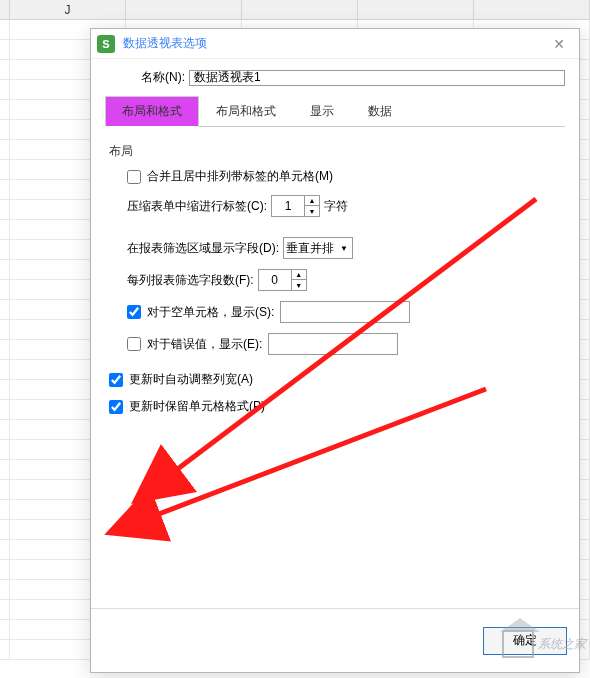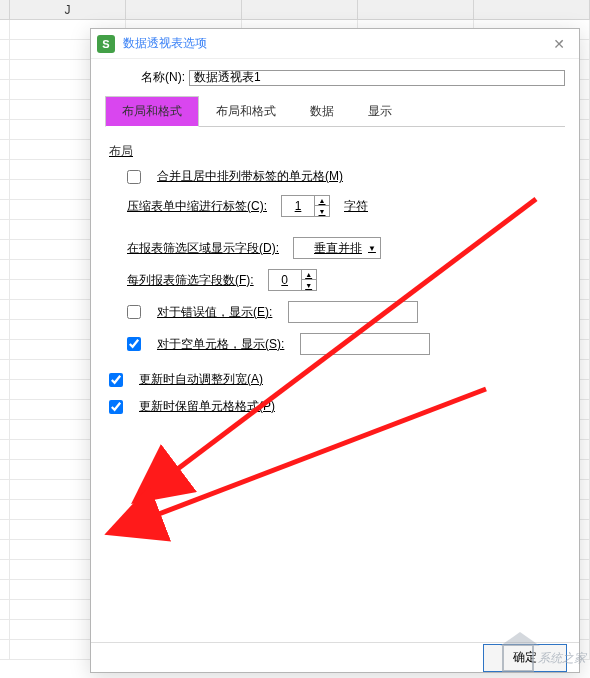--- a/index.html
+++ b/index.html
@@ -25,48 +25,48 @@
 .body { padding: 10px 14px 0 14px; flex: 1; position: relative; }
 
 .namerow { display: flex; align-items: center; margin-bottom: 10px; margin-left: 36px; }
 .namerow label { margin-right: 4px; }
 .namerow input { flex: 1; height: 16px; border: 1px solid #999; padding: 0 4px; }
 
 .tabs { display: flex; border-bottom: 1px solid #ccc; }
 .tab { padding: 6px 16px; border: 1px solid transparent; border-bottom: none; margin-bottom: -1px; cursor: pointer; color: #333; }
 .tab.active { border-color: #ccc; background: #d946ef; border-bottom: 1px solid #fff; }
 
-.panel { padding: 10px 4px 0 4px; text-decoration: underline; }
+.panel { padding: 10px 4px 0 4px; }
 
 .sectionlabel { color: #333; margin: 6px 0 8px 0; }
 
 .indent { padding-left: 18px; }
-.frow { display: flex; align-items: center; margin-bottom: 10px; gap: 10px; }
+.frow { display: flex; align-items: center; margin-bottom: 10px; }
 .frow label { white-space: nowrap; }
 .check { width: 14px; height: 14px; margin-right: 6px; }
 .spinner { display: inline-flex; border: 1px solid #999; height: 22px; margin: 0 4px; }
 .spinner input { width: 32px; border: none; text-align: center; }
 .spinbtns { display: flex; flex-direction: column; border-left: 1px solid #999; }
 .spinbtns div { width: 14px; height: 10px; font-size: 7px; display: flex; align-items: center; justify-content: center; cursor: pointer; }
 .spinbtns div:first-child { border-bottom: 1px solid #999; }
-.dropdown { display: inline-flex; border: 1px solid #999; height: 22px; align-items: center; padding: 0 4px 0 20px; cursor: pointer; margin-left: 4px; }
+.dropdown { display: inline-flex; border: 1px solid #999; height: 22px; align-items: center; padding: 0 4px 0 2px; cursor: pointer; margin-left: 4px; }
 .dropdown .caret { margin-left: 6px; font-size: 8px; }
 .tinput { height: 22px; border: 1px solid #999; width: 130px; margin-left: 6px; padding: 0 4px; }
 
 .noindent { padding-left: 0; }
 
-.footer { height: 30px; border-top: 1px solid #ddd; display: flex; justify-content: flex-end; align-items: center; padding: 0 12px; gap: 10px; }
+.footer { height: 64px; border-top: 1px solid #ddd; display: flex; justify-content: flex-end; align-items: center; padding: 0 12px; gap: 10px; }
 .btn { width: 84px; height: 28px; border: 1px solid #999; background: #f5f5f5; cursor: pointer; }
 .btn.primary { border-color: #2e74c4; }
 
 
 .arrow-svg { position: absolute; left: 0; top: 0; pointer-events: none; }
 
 
-.watermark { position: absolute; right: 4px; bottom: 6px; color: #9aa4b0; font-size: 18px; font-style: italic; opacity: .7; display: flex; align-items: center; gap: 4px; }
+.watermark { position: absolute; right: 4px; bottom: 20px; color: #9aa4b0; font-size: 18px; font-style: italic; opacity: .7; display: flex; align-items: center; gap: 4px; }
 .wm-house { width: 32px; height: 28px; border: 2px solid #9aa4b0; position: relative; }
 .wm-house::before { content:""; position:absolute; top:-14px; left:-4px; width:0; height:0; border-left: 20px solid transparent; border-right:20px solid transparent; border-bottom:14px solid #9aa4b0; opacity:.6;}
 </style>
 </head>
 <body>
 
 <div class="sheet">
   <div class="colhead">
     <div class="ch0"></div>
     <div>J</div>
@@ -344,22 +344,22 @@
 
   <div class="body">
     <div class="namerow">
       <label>名称(N):</label>
       <input type="text" value="数据透视表1" style="">
     </div>
 
     <div class="tabs">
       <div class="tab active">布局和格式</div>
       <div class="tab">布局和格式</div>
+      <div class="tab">显示</div>
       <div class="tab">数据</div>
-      <div class="tab">显示</div>
     </div>
 
     <div class="panel">
       <div class="sectionlabel">布局</div>
       <div class="indent">
         <div class="frow">
           <input type="checkbox" class="check" style="">
           <label>合并且居中排列带标签的单元格(M)</label>
         </div>
         <div class="frow">
@@ -388,27 +388,27 @@
             <div class="spinbtns">
               <div>▲</div>
               <div>▼</div>
             </div>
           </div>
         </div>
       </div>
 
       <div class="indent">
         <div class="frow">
+          <input type="checkbox" class="check" checked="" style="">
+          <label>对于空单元格，显示(S):</label>
+          <input class="tinput" value="" style="">
+        </div>
+        <div class="frow">
           <input type="checkbox" class="check" style="">
           <label>对于错误值，显示(E):</label>
-          <input class="tinput" value="" style="">
-        </div>
-        <div class="frow">
-          <input type="checkbox" class="check" checked="" style="">
-          <label>对于空单元格，显示(S):</label>
           <input class="tinput" value="" style="">
         </div>
       </div>
       <div style="height:6px"></div>
       <div class="frow noindent">
         <input type="checkbox" class="check" checked="" style="">
         <label>更新时自动调整列宽(A)</label>
       </div>
       <div class="frow noindent">
         <input type="checkbox" class="check" checked="" style="">

